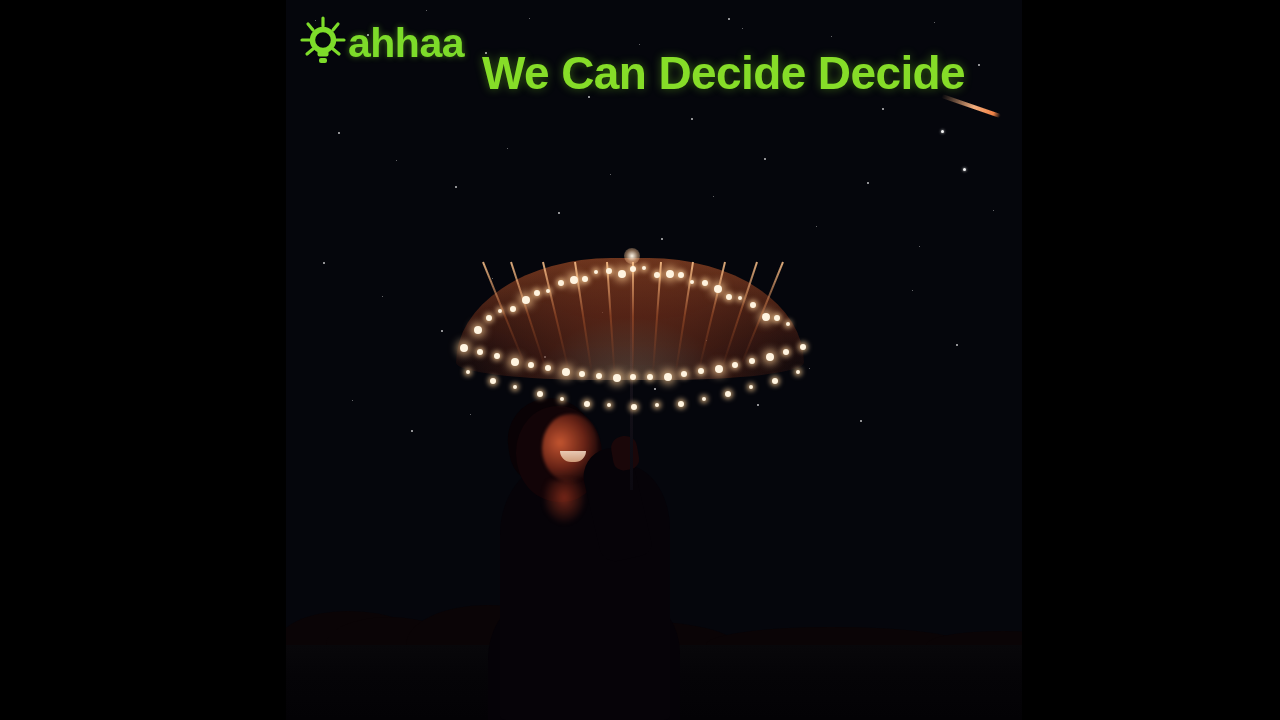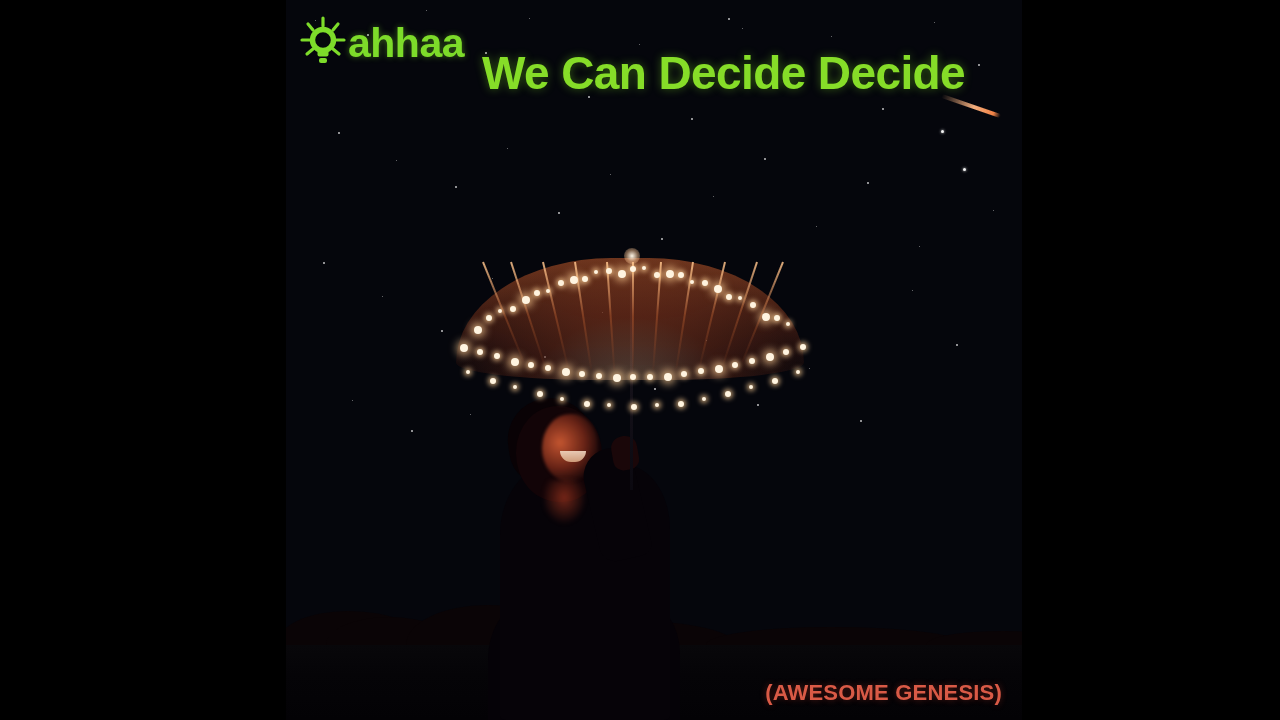--- a/index.html
+++ b/index.html
@@ -386,18 +386,17 @@
           <circle cx="23" cy="24" r="10.5" fill="none" stroke="#7ddb2a" stroke-width="5.4"></circle>
           <rect x="17.5" y="34" width="11" height="6.5" rx="2" fill="#7ddb2a"></rect>
           <rect x="19" y="42" width="8" height="5" rx="2" fill="#7ddb2a"></rect>
         </svg>
       </span>
       <span class="brand-name">ahhaa</span>
     </div>
 
     <div class="headline">We Can Decide Decide</div>
 
-    <div class="subtitle">(AWESOME GENESIS)</div>
   </div>
 
   <div class="letterbox left"></div>
   <div class="letterbox right"></div>
 </div>
 
 </body></html>

